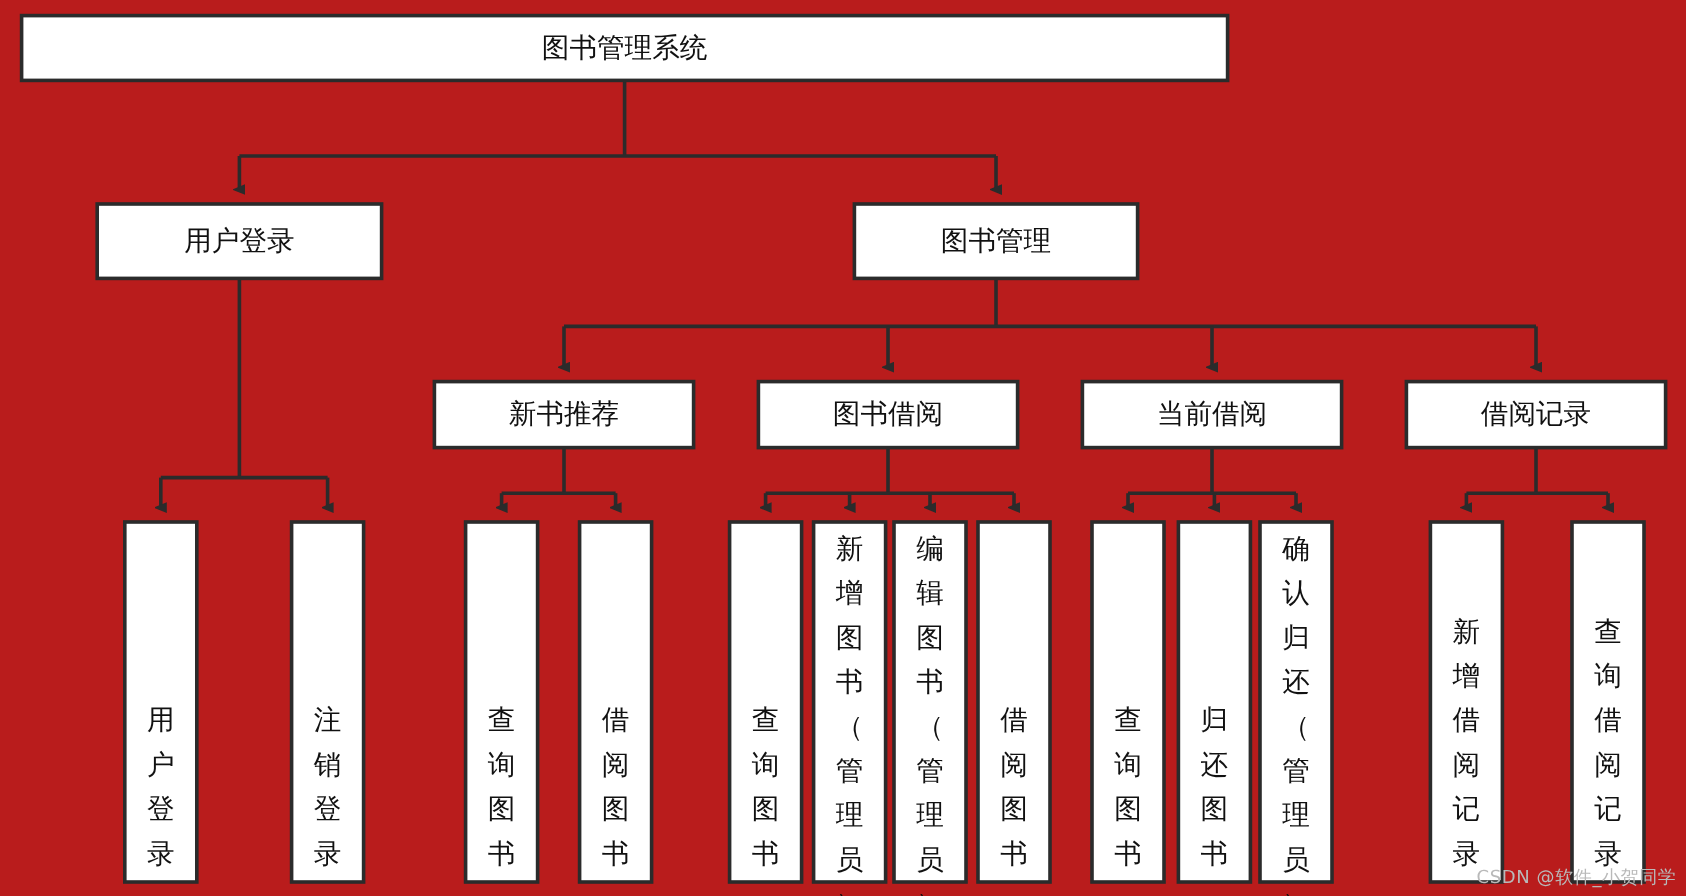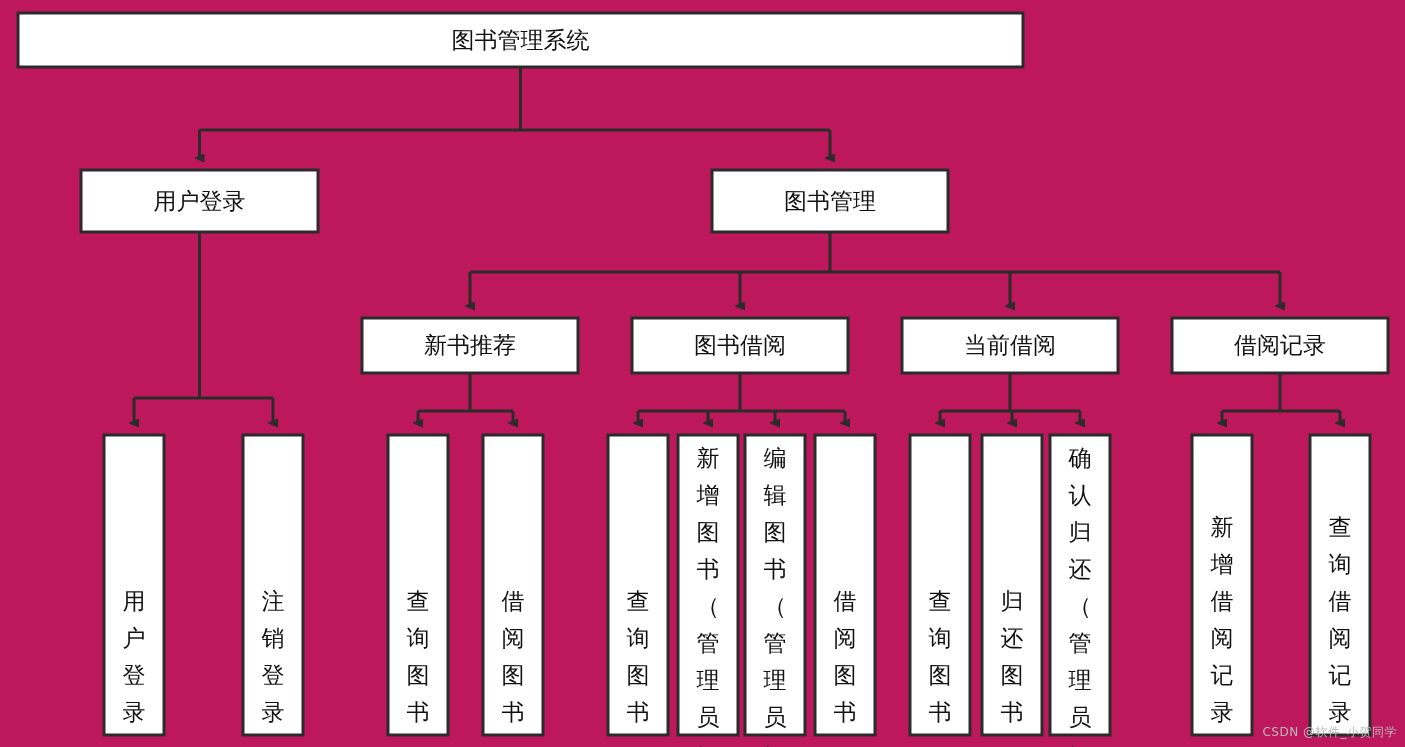--- a/index.html
+++ b/index.html
@@ -1,22 +1,22 @@
 <!DOCTYPE html>
 <html><head>
 <meta charset="utf-8">
 <style>
   html,body{margin:0;padding:0;background:#ffffff;}
   body{font-family:"DejaVu Sans","Liberation Sans",sans-serif;}
-  #stage{position:relative;width:1405px;height:747px;background:#be185d;overflow:hidden;}
+  #stage{position:relative;width:1405px;height:747px;background:#b91c1c;overflow:hidden;}
   svg{position:absolute;left:0;top:0;width:1405px;height:747px;}
   .node-rect{fill:#ffffff;stroke:#2b2b2b;stroke-width:3;}
   .conn{stroke:#2b2b2b;stroke-width:3;fill:none;}
   .lbl-h{font-size:23px;fill:#111111;text-anchor:middle;dominant-baseline:middle;}
-  .watermark{position:absolute;right:8px;bottom:6px;font-size:12px;color:#b9b9b9;
+  .watermark{position:absolute;right:8px;bottom:6px;font-size:15px;color:#b9b9b9;
              white-space:nowrap;letter-spacing:.5px;}
 </style>
 </head>
 <body>
 
 <div id="stage">
   <svg id="diagram-svg" viewBox="0 0 1405 747">
     <defs>
       <marker id="arrow" markerWidth="10" markerHeight="10" refX="4.5" refY="5" orient="auto" markerUnits="userSpaceOnUse">
         <path d="M0,0 L9,0 L4.5,11 z" fill="#2b2b2b"></path>

